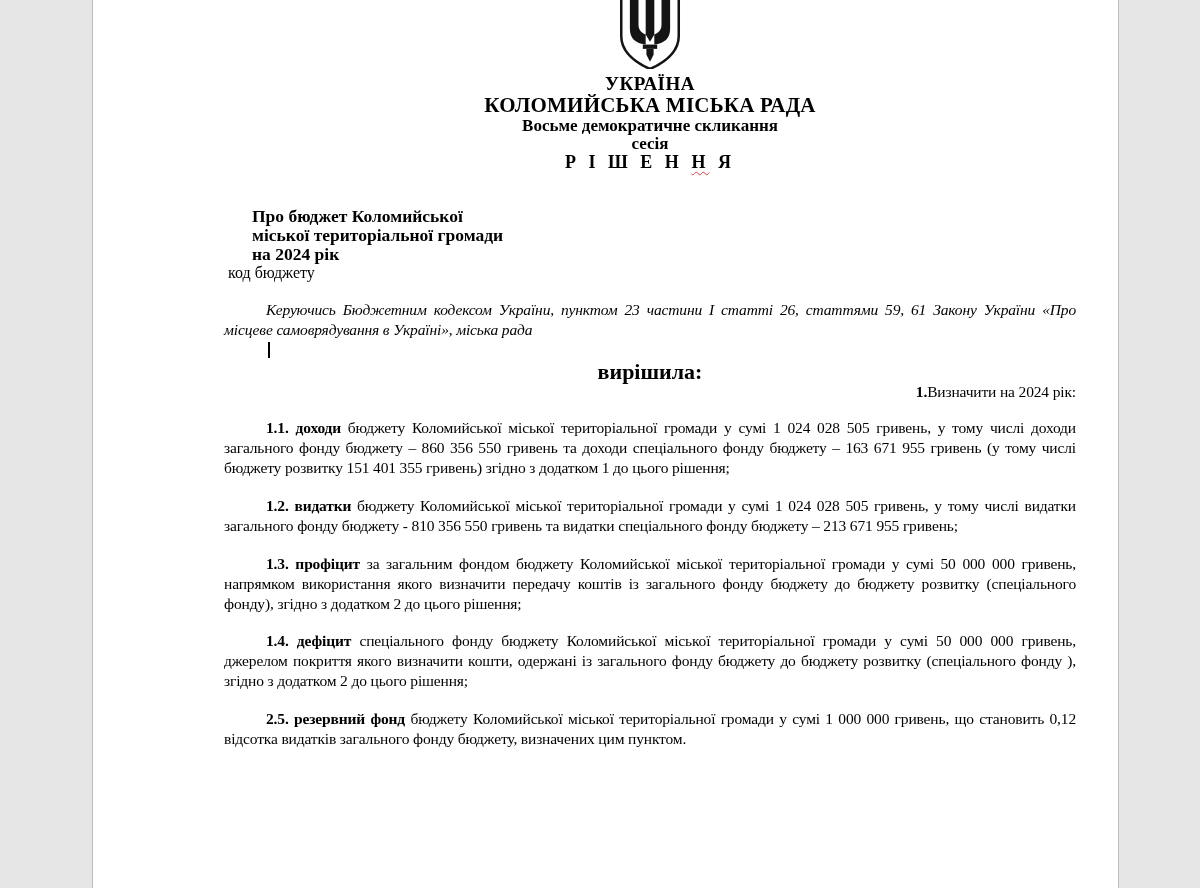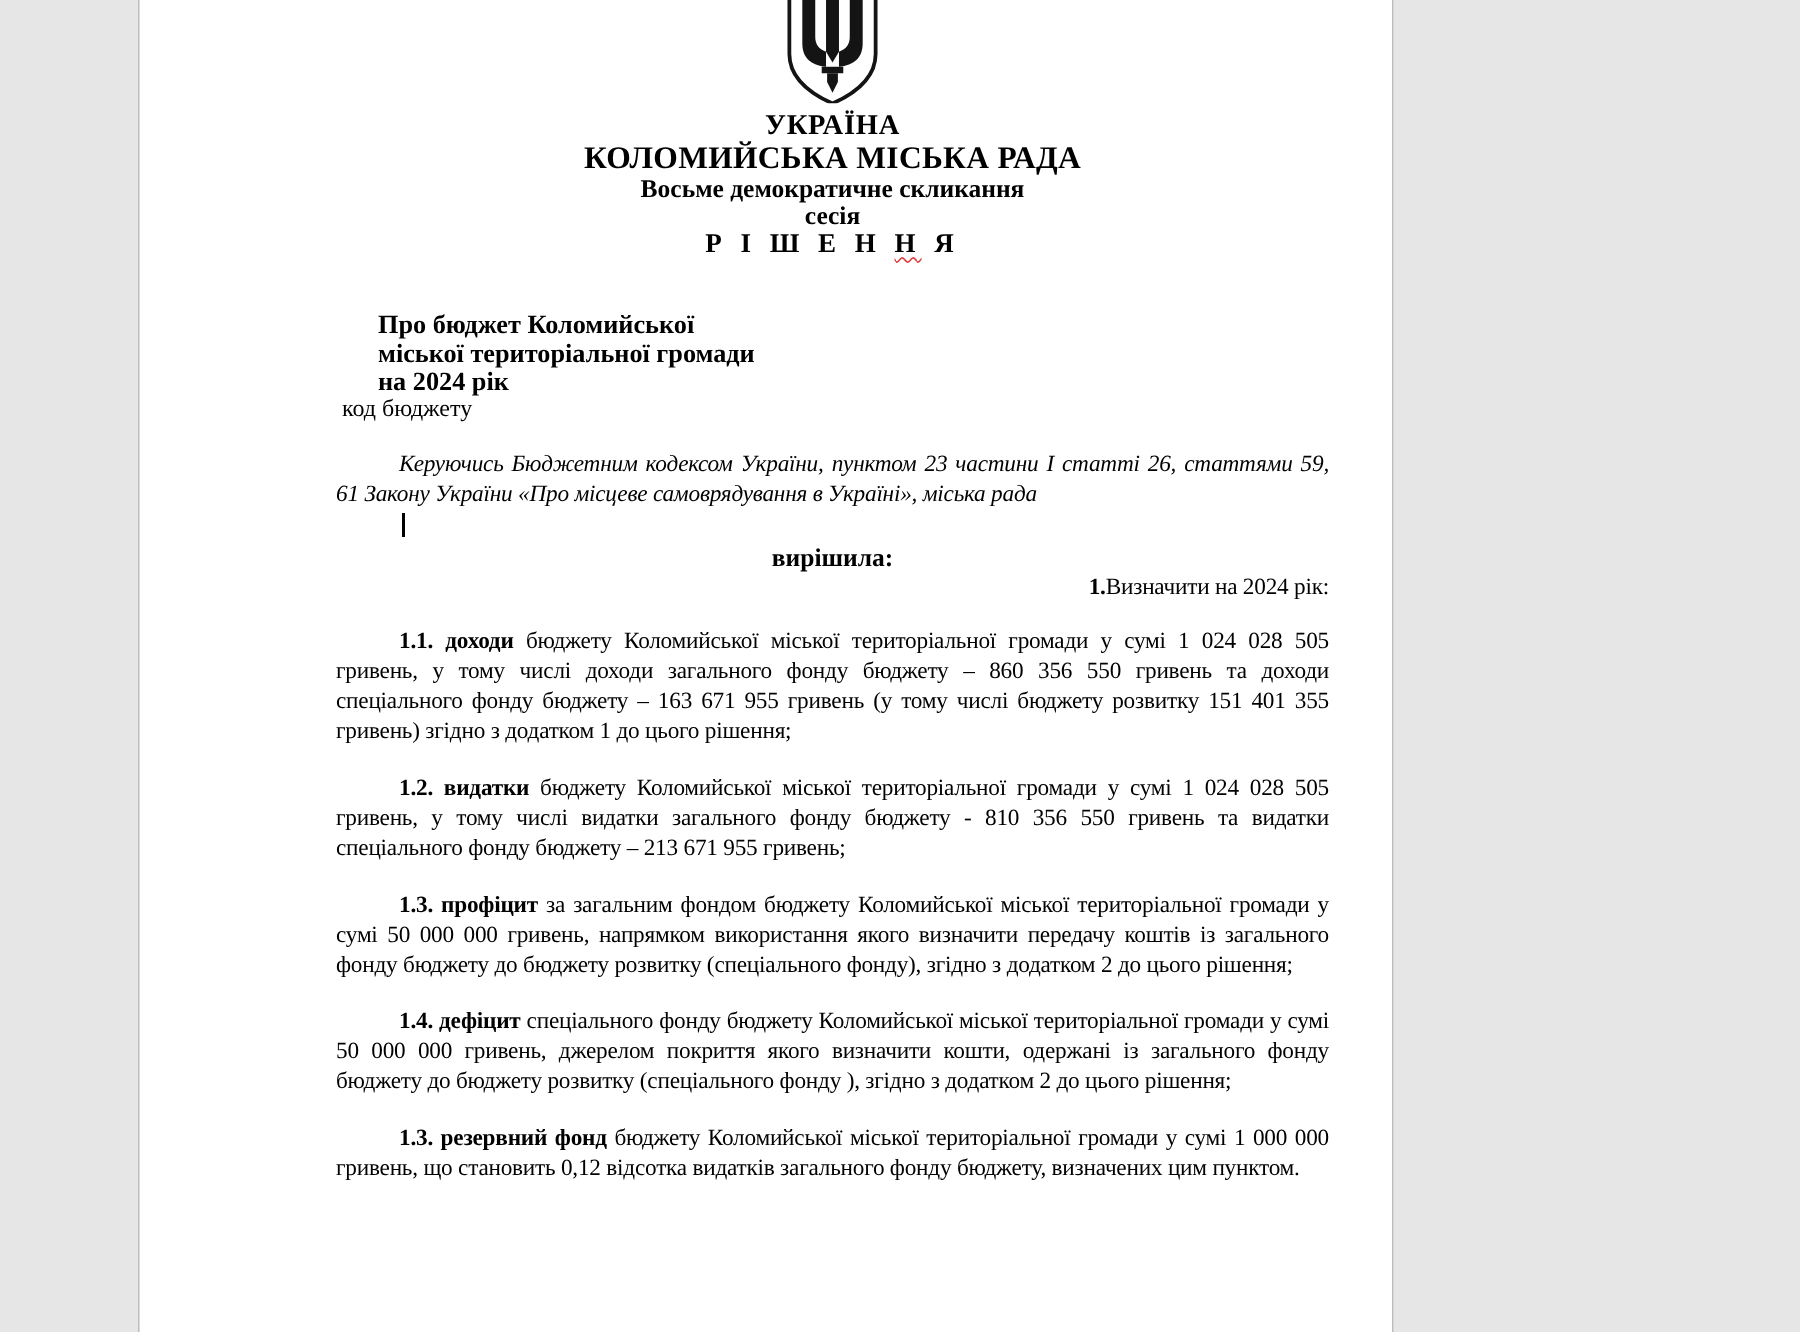--- a/index.html
+++ b/index.html
@@ -2,21 +2,21 @@
 <html><head>
 <meta charset="utf-8">
 <style>
   html,body{margin:0;padding:0;}
   .screen{
     position:relative;width:1200px;height:888px;overflow:hidden;
     background:#e6e6e6;color:#000;
     font-family:"Liberation Serif","DejaVu Serif",serif;
   }
   .paper{
-    position:absolute;left:92px;top:0;width:837px;height:888px;
+    position:absolute;left:92px;top:0;width:1027px;height:888px;
     background:#fff;box-sizing:border-box;
     border-left:1px solid #bcbcbc;border-right:1px solid #bcbcbc;
   }
   .content{padding:0 42px 0 131px;}
 
   .emblem-wrap{height:69px;overflow:hidden;text-align:center;}
   .emblem-wrap svg{display:inline-block;vertical-align:top;}
 
   .h{text-align:center;font-weight:bold;}
   .country{font-size:19px;line-height:20px;margin-top:5px;letter-spacing:.5px;}
@@ -40,21 +40,21 @@
   .budget-code{display:inline-block;border-bottom:2px solid #000;line-height:17px;}
   .code-caption{font-weight:normal;font-size:16px;line-height:18px;padding-left:4px;}
 
   .par,.item{
     font-size:15.5px;line-height:20px;letter-spacing:-0.15px;
     text-align:justify;text-indent:42px;margin:0;
   }
   .par{margin-top:18px;font-style:italic;}
   .caret-line{position:relative;height:20px;}
   .caret{position:absolute;left:44px;top:2px;width:2px;height:16px;background:#000;}
-  .resolved{text-align:center;font-weight:bold;font-size:17px;line-height:20px;margin-top:2px;}
+  .resolved{text-align:center;font-weight:bold;font-size:22px;line-height:20px;margin-top:2px;}
   .item b{font-weight:bold;}
   .it0{text-align:right;}
   .it1{margin-top:16px;}
   .it2{margin-top:18px;}
   .it3{margin-top:18px;}
   .it4{margin-top:17px;}
   .it5{margin-top:17px;}
   .it6{margin-top:18px;}
 </style>
 </head>
@@ -103,17 +103,17 @@
 
       <p class="item it1"><b>1.1. доходи </b><span>бюджету Коломийської міської територіальної громади у сумі 1&nbsp;024&nbsp;028&nbsp;505 гривень, у тому числі доходи загального фонду бюджету – 860&nbsp;356&nbsp;550 гривень та доходи спеціального фонду бюджету – 163&nbsp;671&nbsp;955 гривень (у тому числі бюджету розвитку 151&nbsp;401&nbsp;355 гривень) згідно з додатком 1 до цього рішення;</span></p>
 
       <p class="item it2"><b>1.2. видатки </b><span>бюджету Коломийської міської територіальної громади у сумі 1&nbsp;024&nbsp;028&nbsp;505 гривень, у тому числі видатки загального фонду бюджету - 810&nbsp;356&nbsp;550 гривень та видатки спеціального фонду бюджету – 213&nbsp;671&nbsp;955 гривень;</span></p>
 
       <p class="item it3"><b>1.3. профіцит </b><span>за загальним фондом бюджету Коломийської міської територіальної громади у сумі 50&nbsp;000&nbsp;000 гривень, напрямком використання якого визначити передачу коштів із загального фонду бюджету до бюджету розвитку (спеціального фонду), згідно з додатком 2 до цього рішення;</span></p>
 
       <p class="item it4"><b>1.4. дефіцит </b><span>спеціального фонду бюджету Коломийської міської територіальної громади у сумі 50&nbsp;000&nbsp;000 гривень, джерелом покриття якого визначити кошти, одержані із загального фонду бюджету до бюджету розвитку (спеціального фонду ), згідно з додатком 2 до цього рішення;</span></p>
 
 
-      <p class="item it6"><b>1.3. резервний фонд </b><span>бюджету Коломийської міської територіальної громади у сумі 1&nbsp;000&nbsp;000 гривень, що становить 0,12 відсотка видатків загального фонду бюджету, визначених цим пунктом.</span></p>
+      <p class="item it6"><b>2.5. резервний фонд </b><span>бюджету Коломийської міської територіальної громади у сумі 1&nbsp;000&nbsp;000 гривень, що становить 0,12 відсотка видатків загального фонду бюджету, визначених цим пунктом.</span></p>
 
     </div>
   </div>
 </div>
 
 </body></html>

